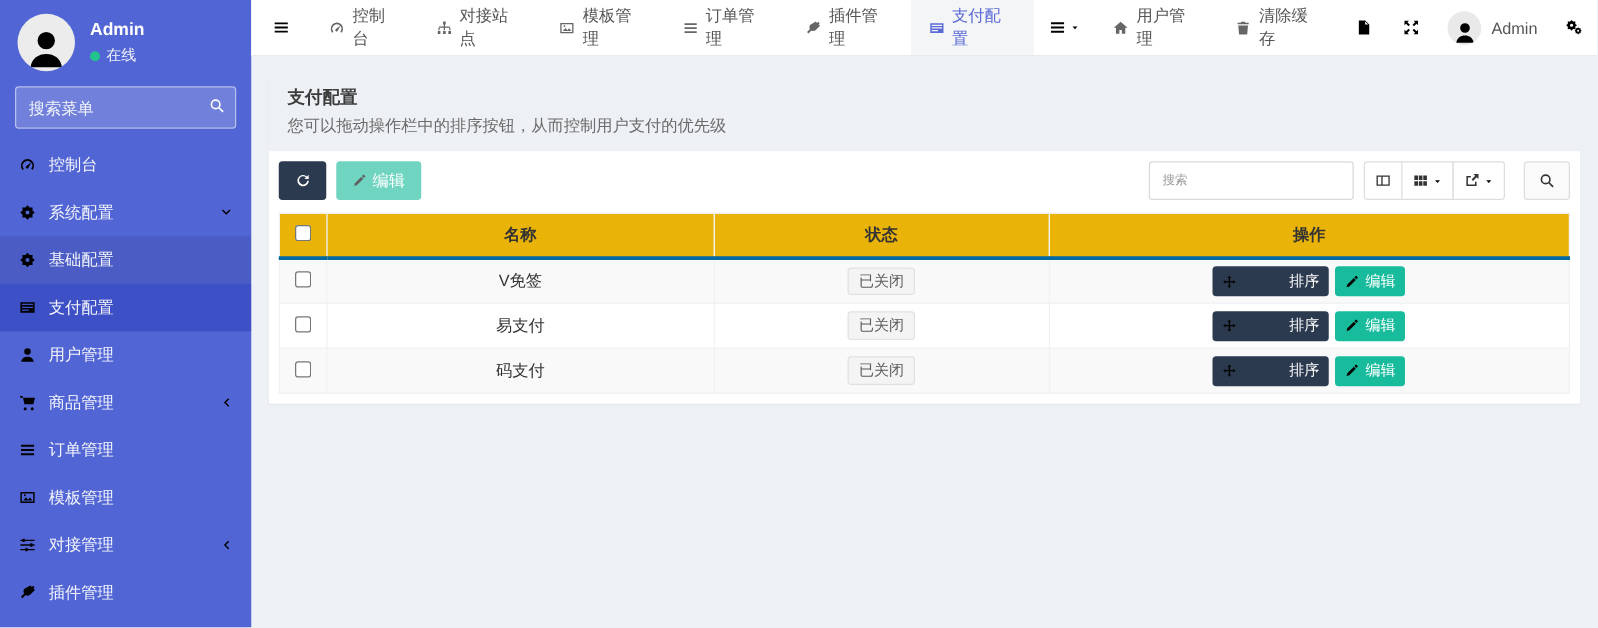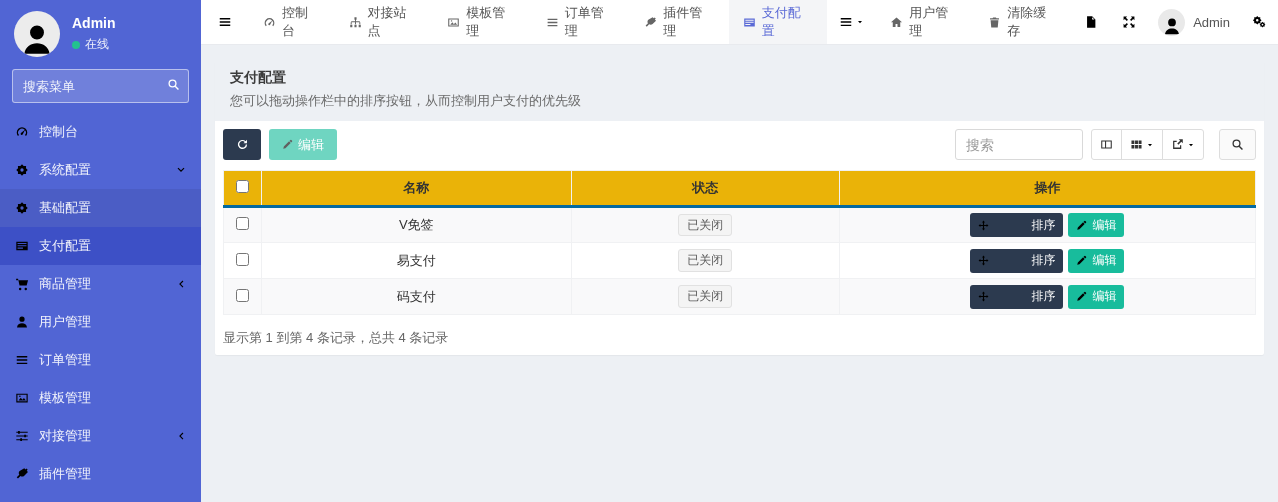--- a/index.html
+++ b/index.html
@@ -65,22 +65,22 @@
 
   .toolbar { display:flex; justify-content:space-between; align-items:center; margin-bottom:10px; }
   .tb-left { display:flex; gap:8px; }
   .btn { display:inline-flex; align-items:center; gap:5px; border:none; border-radius:3px;
     color:#fff; cursor:pointer; font-family:inherit; font-size:12px; }
   .btn-dark { background:#2c3a4f;gap:42px; }
   .btn-green { background:#18bc9c; }
   .btn-refresh { width:38px; height:31px; justify-content:center; }
   .btn-edit-main { height:31px; padding:0 13px; opacity:.62; font-size:13px; }
   .tb-right { display:flex; align-items:center; }
-  .search-input { width:128px; height:31px; border:1px solid #d9d9d9; border-radius:3px;
-    padding:0 10px; font-size:14px; color:#333; outline:none; font-family:inherit; }
+  .search-input { width:164px; height:31px; border:1px solid #d9d9d9; border-radius:3px;
+    padding:0 10px; font-size:10px; color:#333; outline:none; font-family:inherit; }
   .search-input::placeholder { color:#9a9a9a; }
   .btn-group { display:flex; margin-left:8px; }
   .tbtn { height:31px; background:#fff; border:1px solid #ddd; display:flex; align-items:center;
     justify-content:center; gap:3px; color:#333; cursor:pointer; margin-left:-1px; padding:0 8px; }
   .tbtn:first-child { border-radius:3px 0 0 3px; margin-left:0; }
   .tbtn:last-child { border-radius:0 3px 3px 0; }
   .btn-search { margin-left:15px; width:37px; height:31px; background:#fafafa; border:1px solid #ddd;
     border-radius:3px; display:flex; align-items:center; justify-content:center; color:#333; cursor:pointer; }
 
   table.grid { width:100%; border-collapse:collapse; font-size:13px; color:#333; }
@@ -250,37 +250,37 @@
               <svg class="i14">
                 <use href="#i-card"></use>
               </svg>
             </span>
           <span>支付配置</span>
         </div>
       </div>
       <div class="side-item">
         <span class="ic">
             <svg class="i14">
+              <use href="#i-user"></use>
+            </svg>
+          </span>
+        <span>用户管理</span>
+      </div>
+      <div class="side-item">
+        <span class="ic">
+            <svg class="i14">
               <use href="#i-cart"></use>
             </svg>
           </span>
         <span>商品管理</span>
         <span class="chev">
             <svg class="i10">
               <use href="#i-chev-left"></use>
             </svg>
           </span>
-      </div>
-      <div class="side-item">
-        <span class="ic">
-            <svg class="i14">
-              <use href="#i-user"></use>
-            </svg>
-          </span>
-        <span>用户管理</span>
       </div>
       <div class="side-item">
         <span class="ic">
             <svg class="i14">
               <use href="#i-list"></use>
             </svg>
           </span>
         <span>订单管理</span>
       </div>
       <div class="side-item">
@@ -548,19 +548,18 @@
                           <use href="#i-pencil"></use>
                         </svg>
                       <span>编辑</span>
                     </button>
                   </div>
                 </td>
               </tr>
             </tbody>
           </table>
 
-          <div class="table-footer">显示第 1 到第 4 条记录，总共 4 条记录</div>
 
         </div>
       </div>
     </section>
   </main>
 </div>
 
 </body></html>

